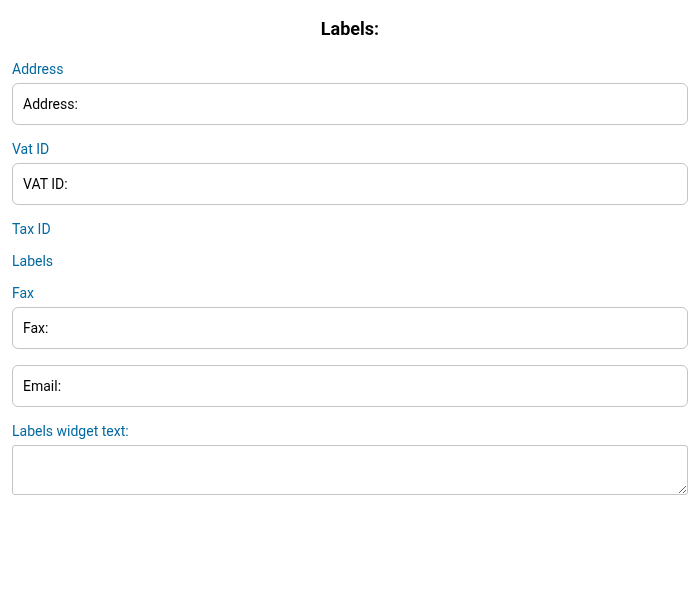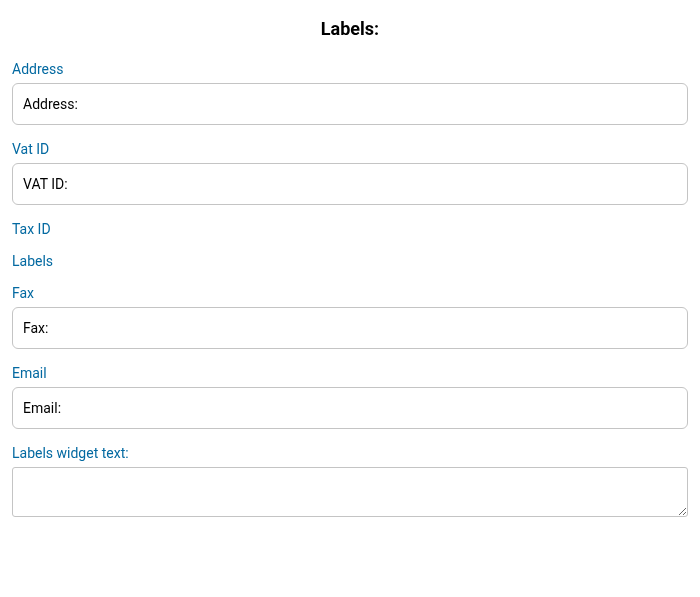--- a/index.html
+++ b/index.html
@@ -76,20 +76,19 @@
 <div class="form-group">
   <label class="form-label">Labels</label>
 </div>
 
 <div class="form-group">
   <label class="form-label">Fax</label>
   <input type="text" class="form-input" value="Fax:" style="">
 </div>
 
 <div class="form-group">
-  <label class="form-label">Email</label>
   <input type="text" class="form-input" value="Email:" style="">
 </div>
 
 <div class="form-group">
   <label class="form-label">Labels widget text:</label>
   <textarea class="form-textarea" style=""></textarea>
 </div>
 
 </body></html>

